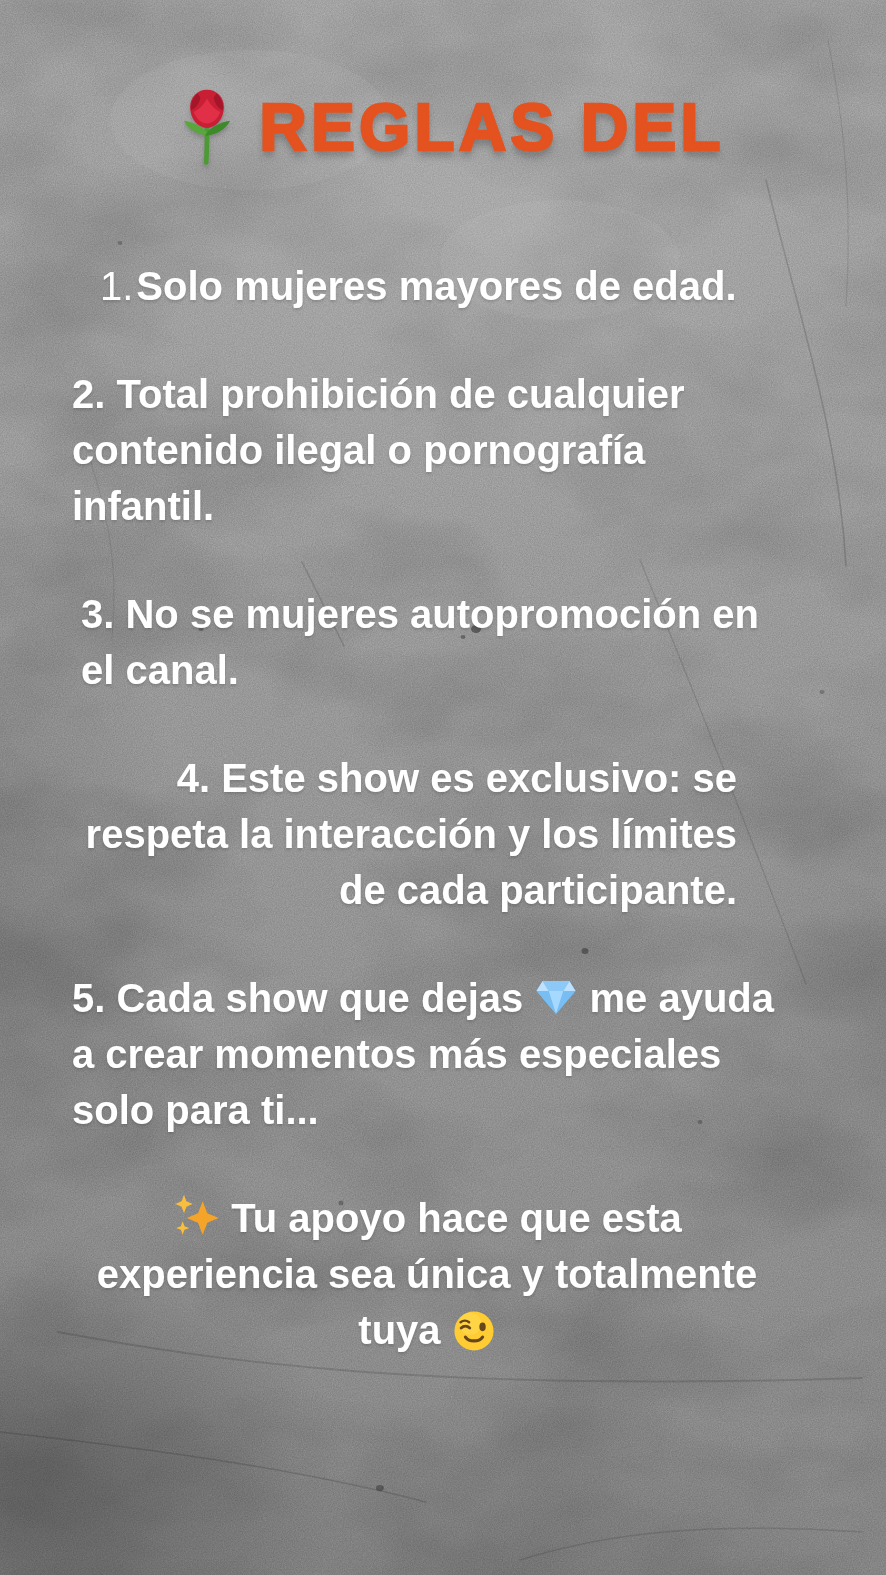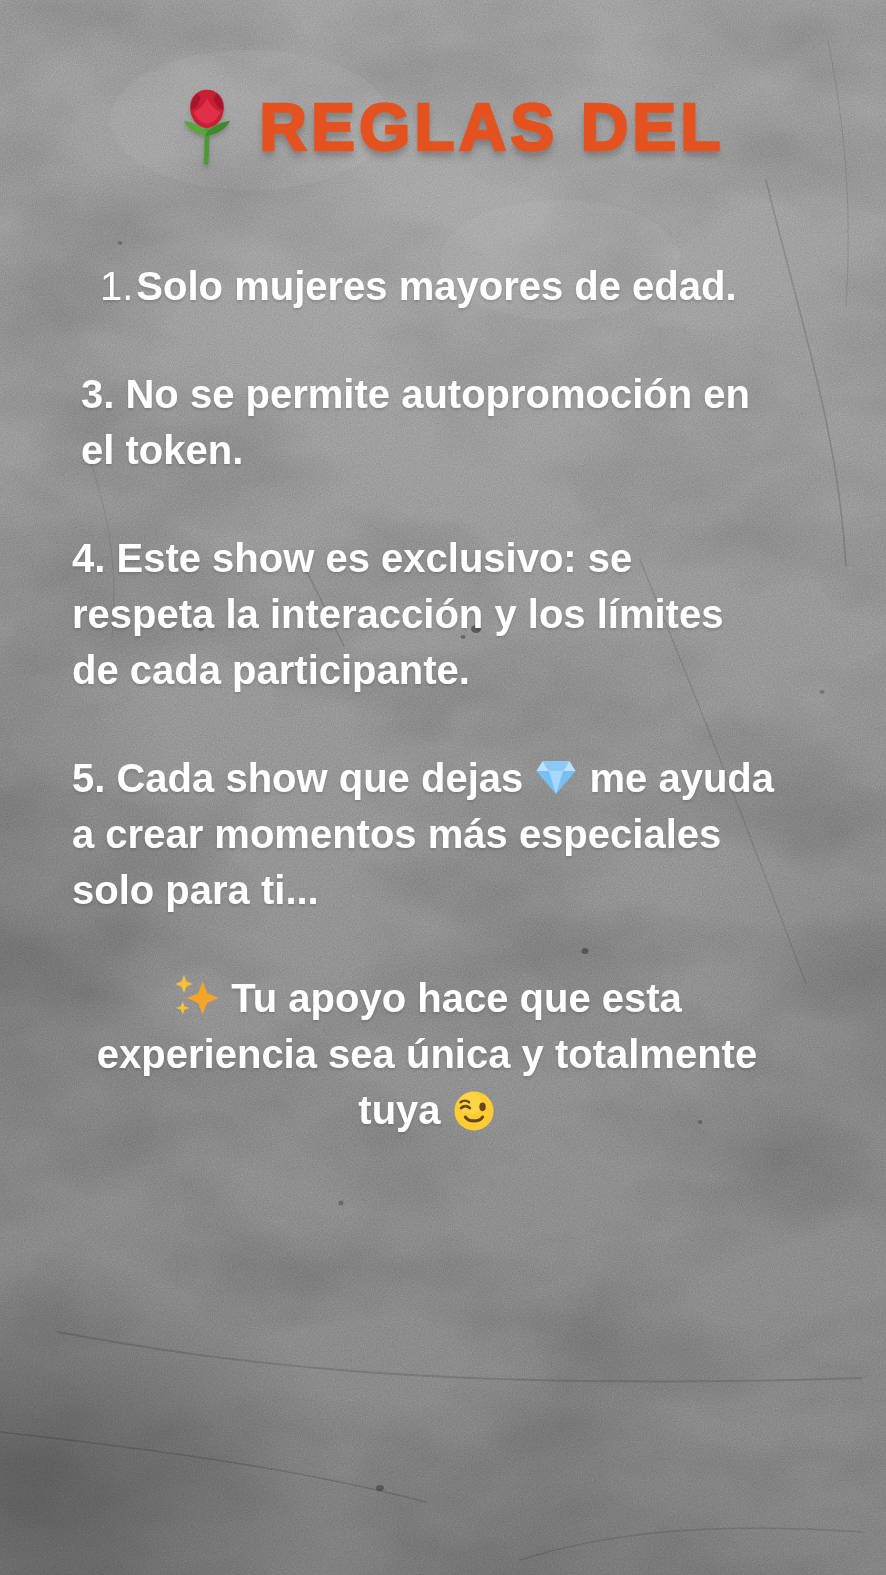--- a/index.html
+++ b/index.html
@@ -48,21 +48,21 @@
   .rule, .footer-note {
     color: #ffffff;
     font-weight: 700;
     font-size: 40px;
     line-height: 56px;
     text-shadow: 0 2px 3px rgba(0,0,0,0.16);
   }
   .rule-1 { padding-left: 28px; white-space: nowrap; }
   .rule-2 { max-width: 690px; }
   .rule-3 { padding-left: 9px; max-width: 690px; }
-  .rule-4 { max-width: 665px; }
+  .rule-4 { max-width: 665px; text-align: right; }
   .rule-5 { max-width: 720px; }
   .footer-note { max-width: 710px; text-align: center; }
   .num-light { font-weight: 400; margin-right: 3px; }
   .inline-icon { display: inline-block; vertical-align: -7px; }
   .diamond { width: 44px; height: 44px; }
   .sparkles { width: 48px; height: 48px; vertical-align: -8px; }
   .wink { width: 44px; height: 44px; vertical-align: -9px; }
 </style>
 </head>
 <body>
@@ -129,24 +129,28 @@
           <path d="M18 6 C16 10 13 12.5 10.5 13.5 C12 17.5 15 20 18 20 C21 20 24 17.5 25.5 13.5 C23 12.5 20 10 18 6 Z" fill="#e23148" opacity="0.9"></path>
         </svg>
         <span>REGLAS DEL</span>
       </span>
     </h1>
 
     <div class="rules-list">
 
       <div class="rule rule-1"><span class="num-light">1.</span><span>Solo mujeres mayores de edad.</span></div>
 
+      <div class="rule rule-2">
+        <span>2.</span>
+        <span>Total prohibición de cualquier contenido ilegal o pornografía infantil.</span>
+      </div>
 
       <div class="rule rule-3">
         <span>3.</span>
-        <span>No se permite autopromoción en el token.</span>
+        <span>No se mujeres autopromoción en el canal.</span>
       </div>
 
       <div class="rule rule-4">
         <span>4.</span>
         <span>Este show es exclusivo: se respeta la interacción y los límites de cada participante.</span>
       </div>
 
       <div class="rule rule-5">
         <span>5.</span>
         <span>Cada show que dejas</span>

